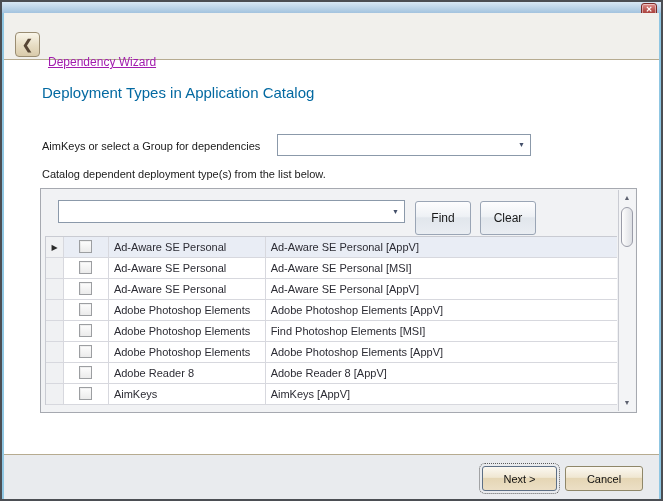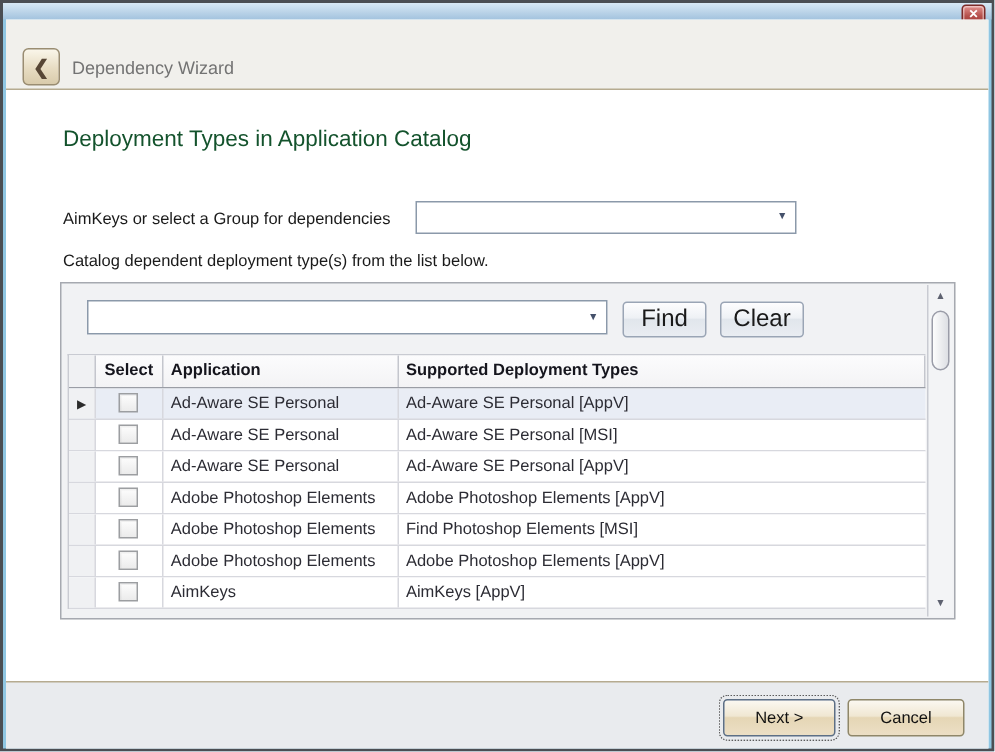--- a/index.html
+++ b/index.html
@@ -23,43 +23,43 @@
             background:#ffffff; overflow:hidden; }
 
   
   .header-band { position:absolute; left:0; top:0; width:655px; height:47px;
                  background:#f1f0ec; border-bottom:1px solid #b6ab90; }
   .back-button { position:absolute; left:11px; top:19px; width:25px; height:25px;
                  border:1px solid #9a8d72; border-radius:4px;
                  background:linear-gradient(#faf6ea,#e7dcc2 55%,#d9cbab);
                  color:#574635; font-size:13px; font-weight:bold;
                  line-height:23px; text-align:center; cursor:default; }
-  .window-title { position:absolute; left:44px; top:25px; font-size:12px; color:#737373; }
+  .window-title { position:absolute; left:44px; top:42px; font-size:12px; color:#a21caf;text-decoration:underline; }
 
   
   .page-heading { position:absolute; left:38px; top:71px; font-size:15px;
-                  font-weight:normal; color:#14532d; }
+                  font-weight:normal; color:#0369a1; }
 
   .field-label { position:absolute; font-size:11px; color:#1a1a1a; }
   .lbl-group { left:38px; top:127px; }
   .lbl-list  { left:38px; top:155px; }
 
   .combo { position:absolute; background:#fff; border:1px solid #8b99aa; }
   .combo .combo-value { position:absolute; left:4px; top:3px; right:18px;
                         font-size:11px; color:#222; overflow:hidden; white-space:nowrap; }
   .combo .combo-arrow { position:absolute; right:5px; top:50%; transform:translateY(-55%);
                         font-size:7px; color:#44506a; }
   .combo-group { left:273px; top:121px; width:254px; height:22px; }
 
   
   .panel { position:absolute; left:36px; top:175px; width:597px; height:225px;
            background:#f1f2f4; border:1px solid #a6a9b0; overflow:hidden; }
   .combo-filter { left:17px; top:11px; width:347px; height:23px; }
 
-  .btn-gray { position:absolute; height:24px; font-size:16px; color:#1a1a1a;
+  .btn-gray { position:absolute; height:34px; font-size:12px; color:#1a1a1a;
               border:1px solid #9aa5b5; border-radius:3px;
               background:linear-gradient(#fdfdfe,#eef1f5 45%,#e1e6ec 50%,#e9edf2);
               cursor:default; }
   .btn-find  { left:374px; top:12px; width:56px; }
   .btn-clear { left:439px; top:12px; width:56px; }
 
   
   .vscroll { position:absolute; top:1px; right:1px; bottom:1px; width:17px;
              background:#f3f4f6; border-left:1px solid #c9cbd2; }
   .sb-btn { position:absolute; left:0; width:16px; height:16px; text-align:center;
@@ -132,26 +132,20 @@
     <div class="panel">
 
       <div class="combo combo-filter">
         <span class="combo-value"></span>
         <span class="combo-arrow">▼</span>
       </div>
       <button class="btn-gray btn-find">Find</button>
       <button class="btn-gray btn-clear">Clear</button>
 
       <div class="grid">
-        <div class="grid-header">
-          <div class="cell c-selector"></div>
-          <div class="cell c-select">Select</div>
-          <div class="cell c-app">Application</div>
-          <div class="cell c-dep">Supported Deployment Types</div>
-        </div>
         <div id="grid-body">
             <div class="grid-row current">
               <div class="cell c-selector">
                 <div class="row-arrow">▶</div>
               </div>
               <div class="cell c-select">
                 <div class="checkbox"></div>
               </div>
               <div class="cell c-app">Ad-Aware SE Personal</div>
               <div class="cell c-dep">Ad-Aware SE Personal [AppV]</div>
@@ -188,20 +182,28 @@
               <div class="cell c-app">Adobe Photoshop Elements</div>
               <div class="cell c-dep">Find Photoshop Elements [MSI]</div>
             </div>
             <div class="grid-row">
               <div class="cell c-selector"></div>
               <div class="cell c-select">
                 <div class="checkbox"></div>
               </div>
               <div class="cell c-app">Adobe Photoshop Elements</div>
               <div class="cell c-dep">Adobe Photoshop Elements [AppV]</div>
+            </div>
+            <div class="grid-row">
+              <div class="cell c-selector"></div>
+              <div class="cell c-select">
+                <div class="checkbox"></div>
+              </div>
+              <div class="cell c-app">Adobe Reader 8</div>
+              <div class="cell c-dep">Adobe Reader 8 [AppV]</div>
             </div>
             <div class="grid-row">
               <div class="cell c-selector"></div>
               <div class="cell c-select">
                 <div class="checkbox"></div>
               </div>
               <div class="cell c-app">AimKeys</div>
               <div class="cell c-dep">AimKeys [AppV]</div>
             </div>
           </div>

